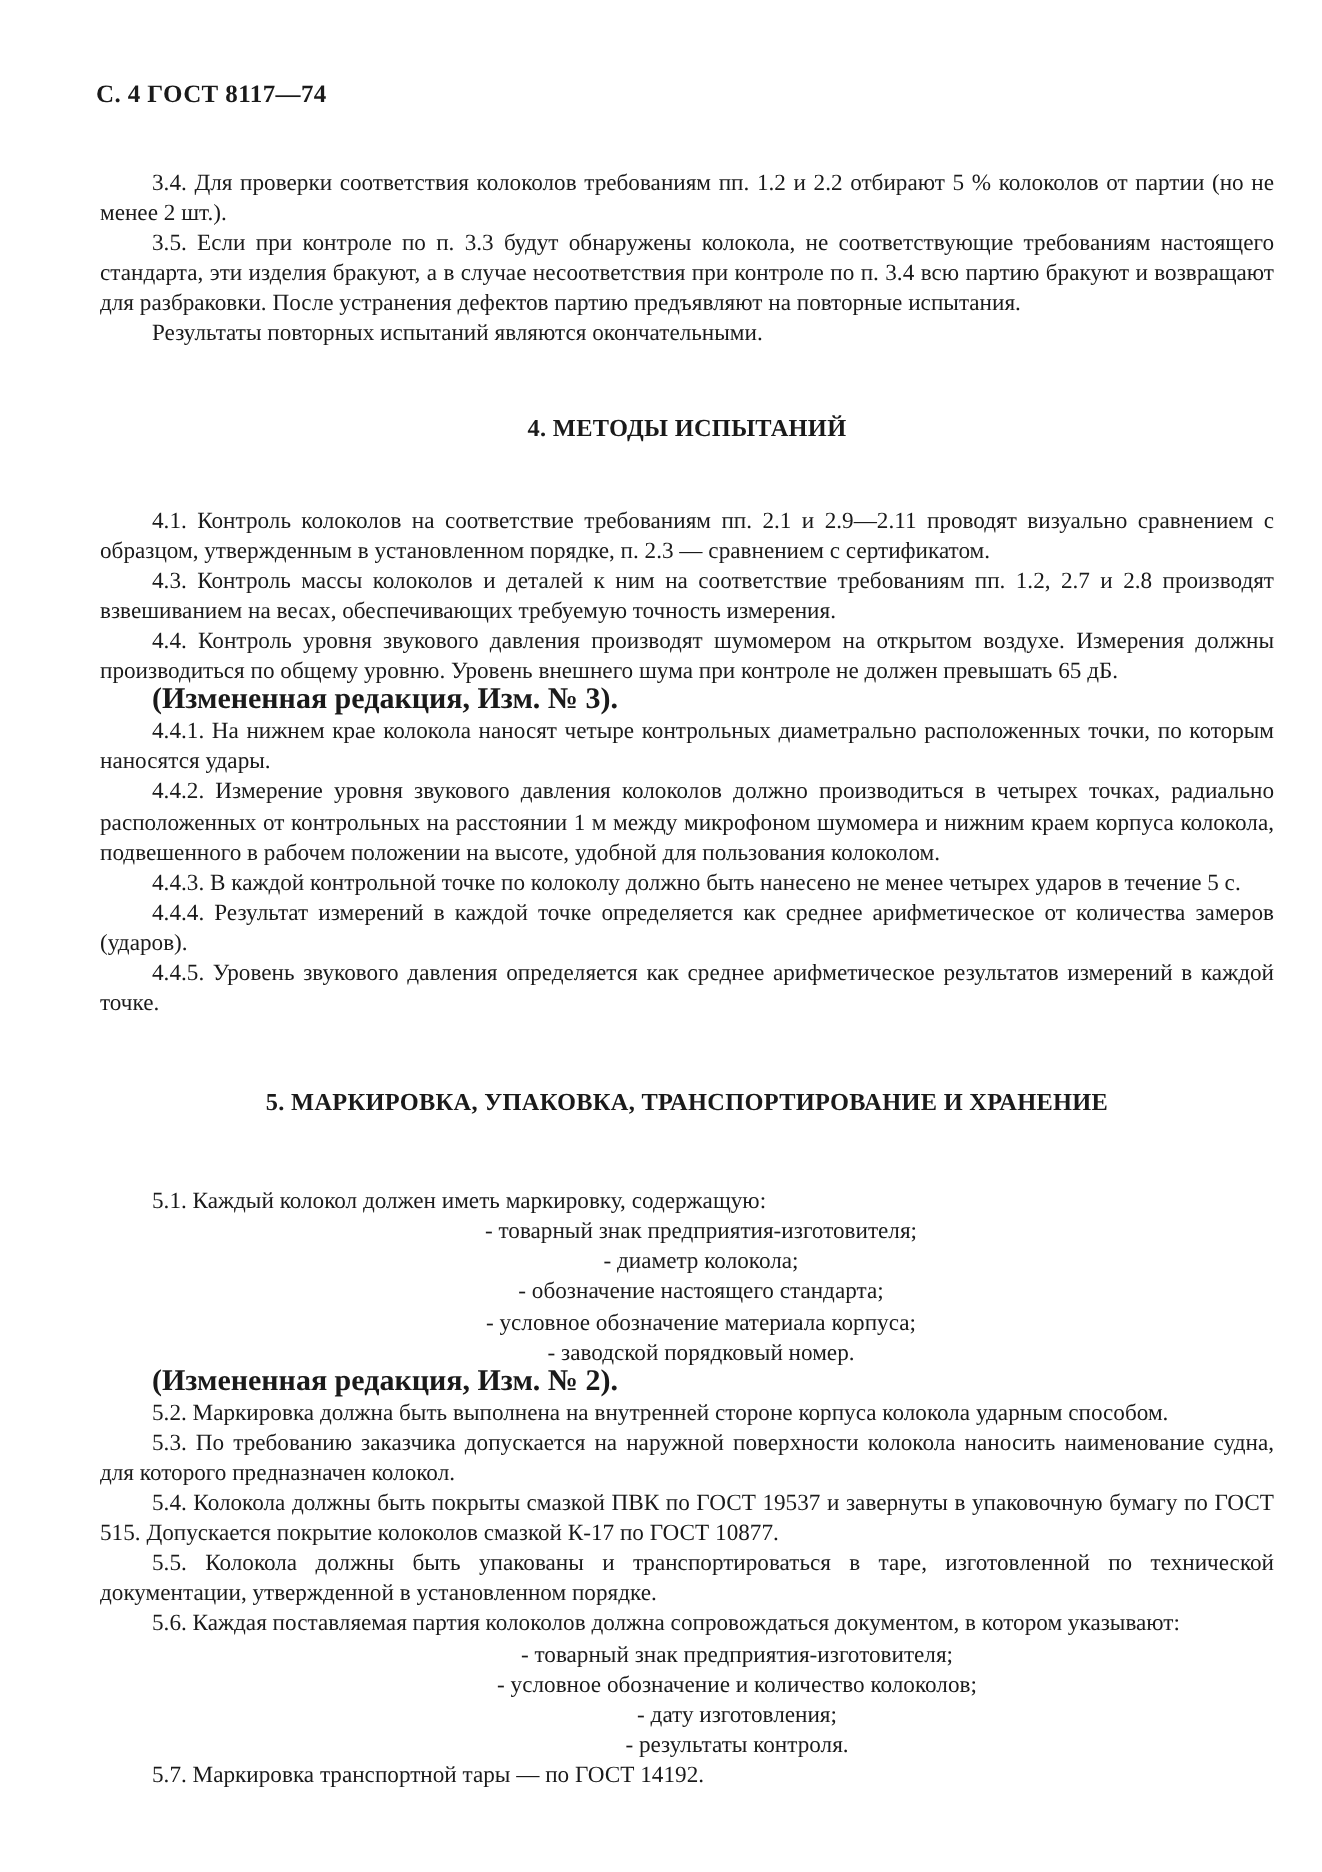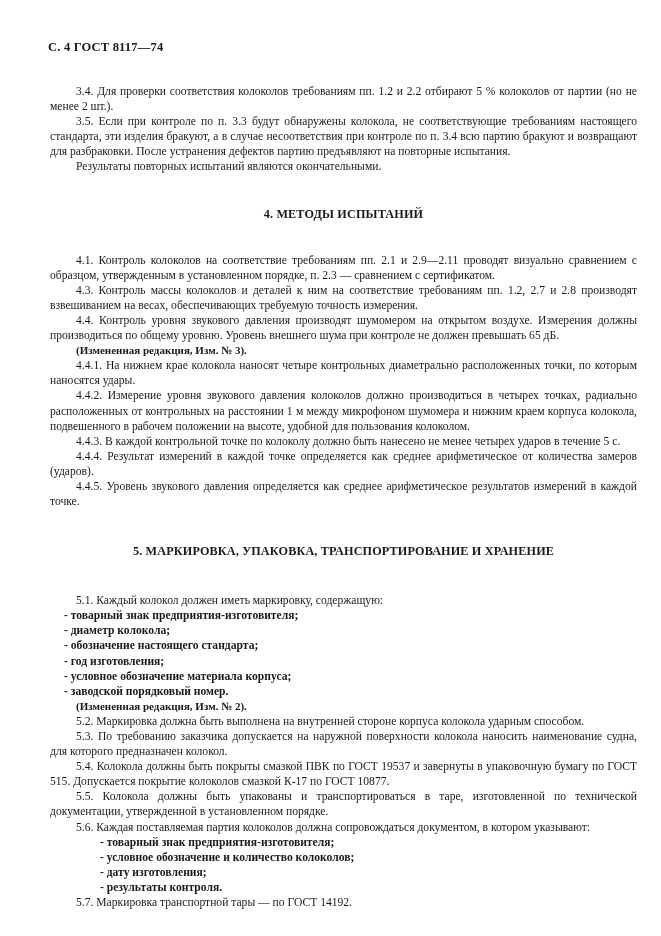--- a/index.html
+++ b/index.html
@@ -42,21 +42,21 @@
     text-align: justify;
     text-indent: 26px;
     hyphens: manual;
     -webkit-hyphens: manual;
   }
   p.para.last-line-left {
     text-align-last: left;
   }
   p.bold-note {
     margin: 0;
-    font-size: 11px;
+    font-size: 15px;
     line-height: 15.1px;
     font-weight: bold;
     text-indent: 26px;
     text-align: left;
   }
   h2.section-title {
     margin: 16px;
     font-size: 12.2px;
     font-weight: bold;
     text-align: center;
@@ -67,25 +67,24 @@
   .gap-before-h2-b { height: 19px; }
   .gap-after-h2-b  { height: 18px; }
   ul.dash-list {
     margin: 0;
     padding: 0;
     list-style: none;
   }
   ul.dash-list li {
     font-size: 11.6px;
     line-height: 15.1px;
-    text-align: left;
+    text-align: center;
     padding-left: 14px;
     text-indent: -14px;
     margin-left: 14px;
-    font-weight: bold;
   }
   ul.dash-list.deep li {
     margin-left: 50px;
   }
 </style>
 </head>
 <body>
 
 <div class="page">
 
@@ -113,21 +112,20 @@
 
     <div class="gap-before-h2-b"></div>
     <h2 class="section-title">5.  МАРКИРОВКА, УПАКОВКА, ТРАНСПОРТИРОВАНИЕ И ХРАНЕНИЕ</h2>
     <div class="gap-after-h2-b"></div>
 
     <p class="para last-line-left">5.1.  Каждый колокол должен иметь маркировку, содержащую:</p>
     <ul class="dash-list">
       <li>- товарный знак предприятия-изготовителя;</li>
       <li>- диаметр колокола;</li>
       <li>- обозначение настоящего стандарта;</li>
-      <li>- год изготовления;</li>
       <li>- условное обозначение материала корпуса;</li>
       <li>- заводской порядковый номер.</li>
     </ul>
     <p class="bold-note">(Измененная редакция, Изм. № 2).</p>
     <p class="para">5.2.  Маркировка должна быть выполнена на внутренней стороне корпуса колокола ударным способом.</p>
     <p class="para">5.3.  По требованию заказчика допускается на наружной поверхности колокола наносить наименование судна, для которого предназначен колокол.</p>
     <p class="para">5.4.  Колокола должны быть покрыты смазкой ПВК по ГОСТ 19537 и завернуты в упаковочную бумагу по ГОСТ 515. Допускается покрытие колоколов смазкой К-17 по ГОСТ 10877.</p>
     <p class="para">5.5.  Колокола должны быть упакованы и транспортироваться в таре, изготовленной по технической документации, утвержденной в установленном порядке.</p>
     <p class="para last-line-left">5.6.  Каждая поставляемая партия колоколов должна сопровождаться документом, в котором указывают:</p>
     <ul class="dash-list deep">

